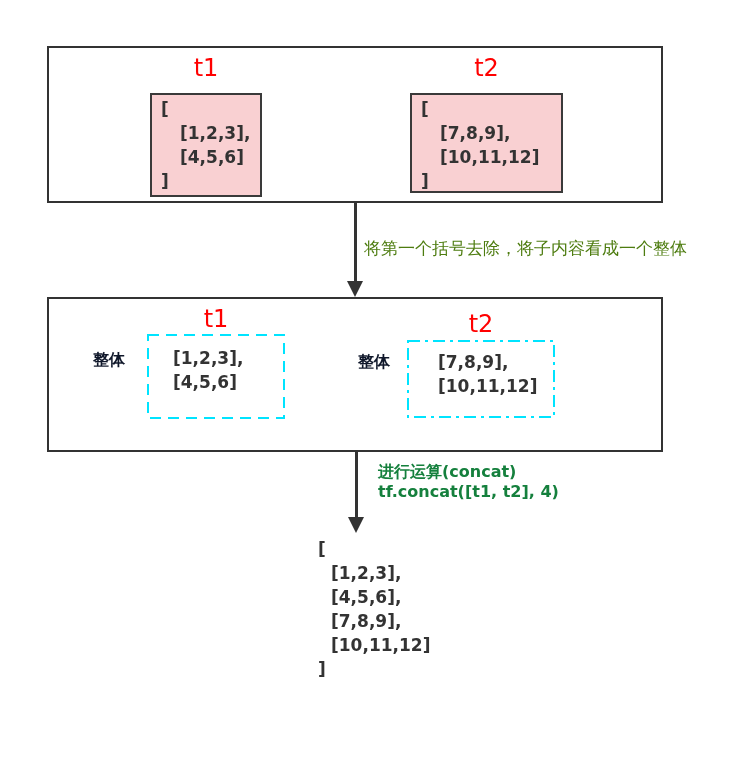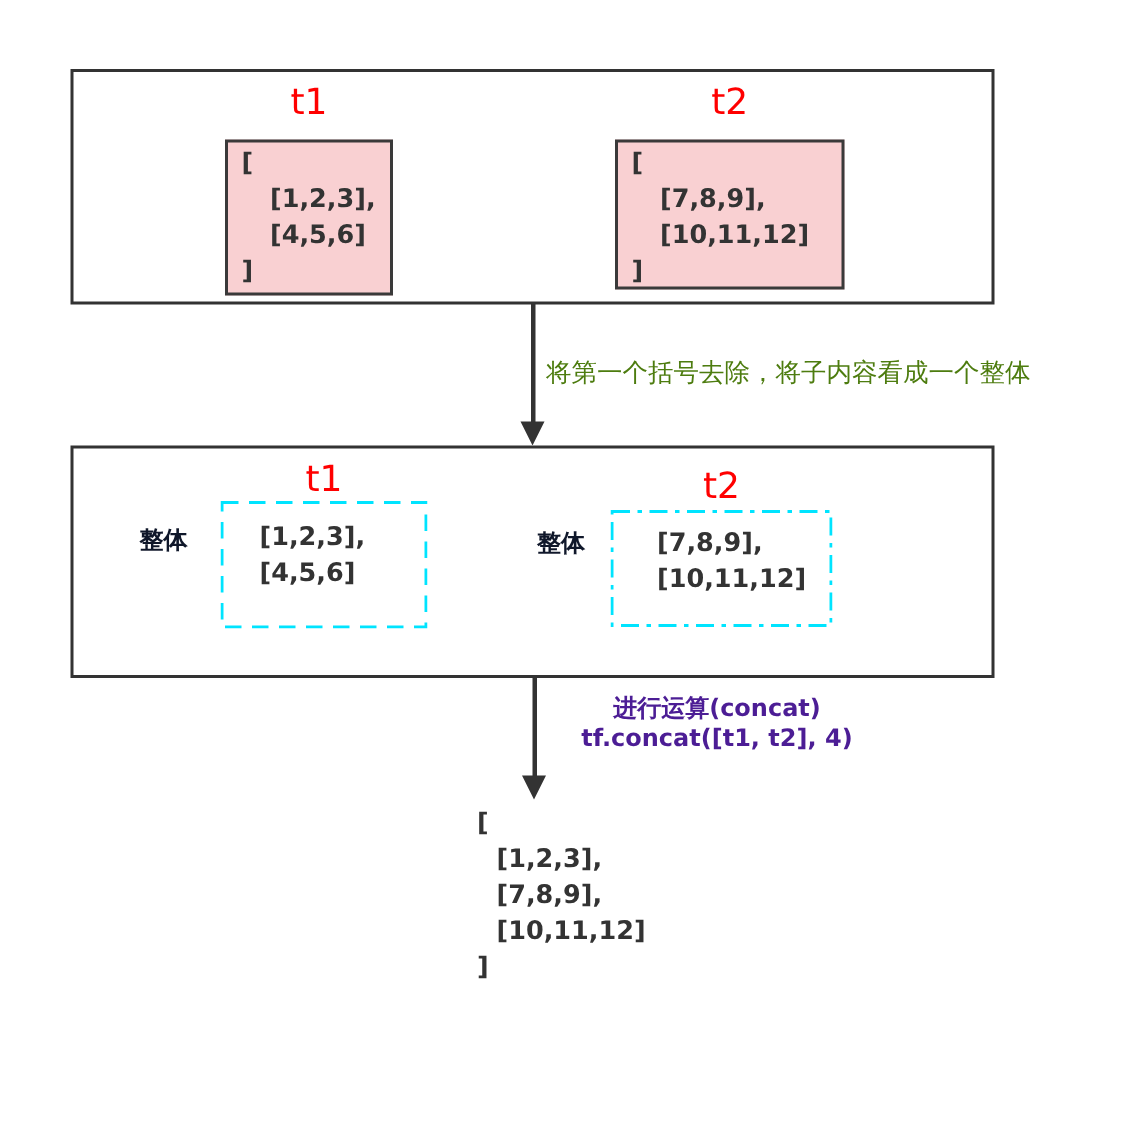--- a/index.html
+++ b/index.html
@@ -81,25 +81,24 @@
   
   .caption {
     position: absolute;
     color: #4d7c0f;
     font-weight: normal;
     font-size: 17px;
     white-space: nowrap;
   }
   .caption2 {
     position: absolute;
-    color: #4c1d95;
+    color: #15803d;
     font-weight: bold;
     font-size: 16px;
     line-height: 20px;
-    text-align: center;
     width: 200px;
   }
 
   
   .result {
     position: absolute;
     left: 318px; top: 537px;
     color: #333333;
     font-weight: bold;
     font-size: 17px;
@@ -173,18 +172,19 @@
   <div class="arrow-head" style="left:348px; top:517px;"></div>
 
   <div class="caption2" style="left:378px; top:462px;">
     <div>进行运算(concat)</div>
     <div>tf.concat([t1, t2], 4)</div>
   </div>
 
   <div class="result">
     <div class="mline">[</div>
     <div class="mline indent">[1,2,3],</div>
+    <div class="mline indent">[4,5,6],</div>
     <div class="mline indent">[7,8,9],</div>
     <div class="mline indent">[10,11,12]</div>
     <div class="mline">]</div>
   </div>
 
 </div>
 
 </body></html>

